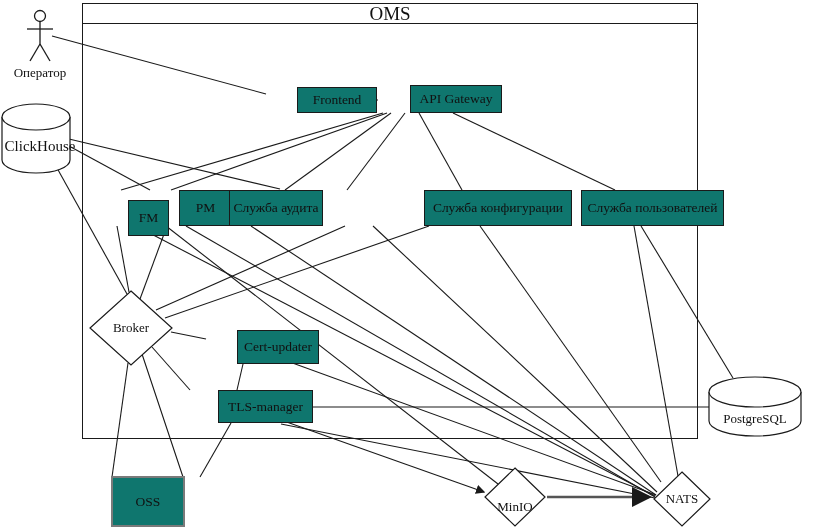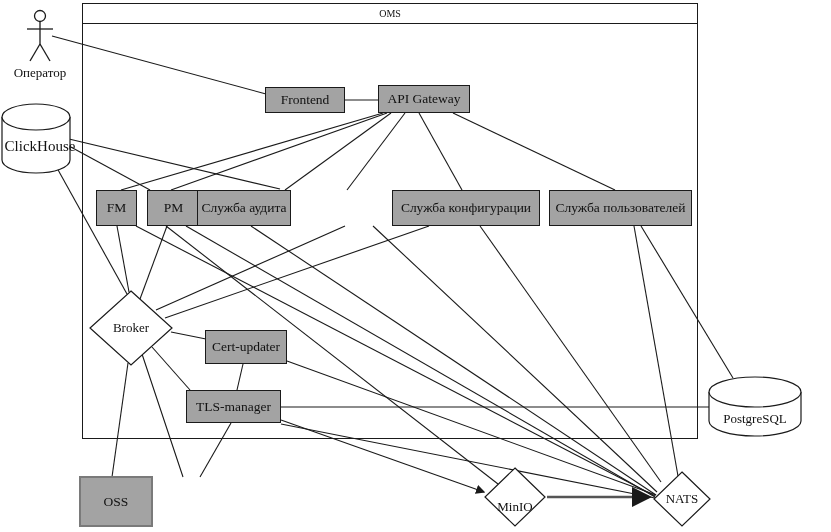--- a/index.html
+++ b/index.html
@@ -7,27 +7,27 @@
     position:relative;width:831px;height:532px;background:#ffffff;
     font-family:"Liberation Serif","DejaVu Serif",serif;color:#111;
     overflow:hidden;
   }
   .lines{position:absolute;left:0;top:0;z-index:1;}
   .frame{
     position:absolute;left:82px;top:3px;width:616px;height:436px;
     border:1.2px solid #1a1a1a;z-index:0;background:#fff;box-sizing:border-box;
   }
   .frame-title{
-    height:19px;line-height:19px;text-align:center;font-size:10px;
+    height:19px;line-height:19px;text-align:center;font-size:19px;
     border-bottom:1.2px solid #1a1a1a;
   }
   .node{
-    position:absolute;z-index:2;background:#a3a3a3;border:1.2px solid #1a1a1a;
+    position:absolute;z-index:2;background:#0f766e;border:1.2px solid #1a1a1a;
     display:flex;align-items:center;justify-content:center;
-    font-size:13.5px;box-sizing:border-box;text-align:center;white-space:nowrap;
+    font-size:13.5px;box-sizing:border-box;text-align:center;white-space:nowrap;margin-left:32px;
   }
   .node.gray{border:2px solid #7a7a7a;}
   .shape-label{
     position:absolute;z-index:3;background:transparent;
     display:flex;align-items:center;justify-content:center;
     font-size:13px;text-align:center;white-space:nowrap;pointer-events:none;
   }
 </style>
 </head>
 <body>
@@ -102,21 +102,21 @@
 
     <polygon points="131,291 172,328 131,365 90,328" fill="#ffffff" stroke="#1a1a1a" stroke-width="1.2"></polygon>
     <polygon points="515,468 545,497 515,526 485,497" fill="#ffffff" stroke="#1a1a1a" stroke-width="1.2"></polygon>
     <polygon points="682,472 710,499 682,526 654,499" fill="#ffffff" stroke="#1a1a1a" stroke-width="1.2"></polygon>
   </svg>
 
   <div class="node" style="left:265px;top:87px;width:80px;height:26px;">Frontend</div>
 
   <div class="node" style="left:378px;top:85px;width:92px;height:28px;">API Gateway</div>
 
-  <div class="node" style="left:96px;top:190px;width:41px;height:36px;">FM</div>
+  <div class="node" style="left:96px;top:200px;width:41px;height:36px;">FM</div>
 
   <div class="node" style="left:147px;top:190px;width:53px;height:36px;">PM</div>
 
   <div class="node" style="left:197px;top:190px;width:94px;height:36px;">Служба аудита</div>
 
 
   <div class="node" style="left:392px;top:190px;width:148px;height:36px;">Служба конфигурации</div>
 
   <div class="node" style="left:549px;top:190px;width:143px;height:36px;">Служба пользователей</div>
 

